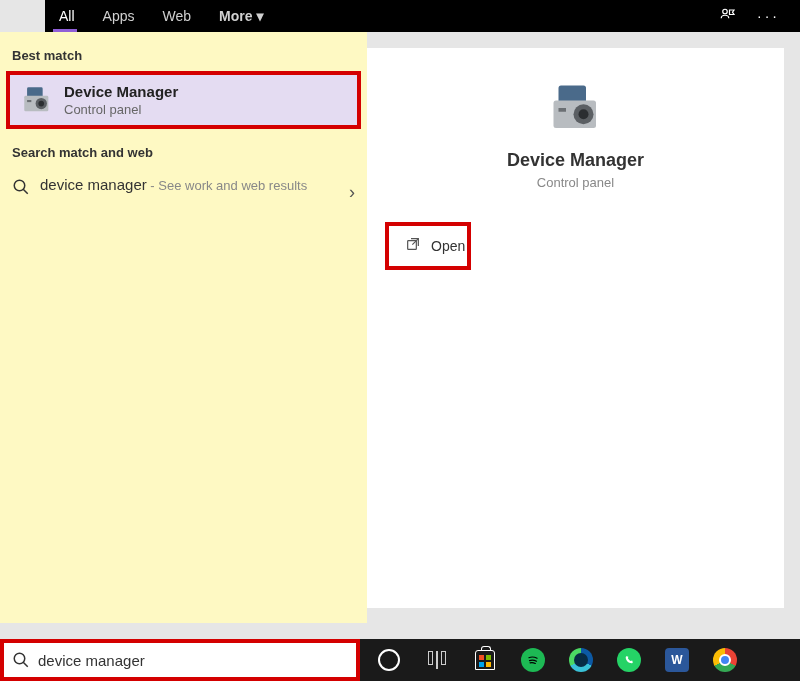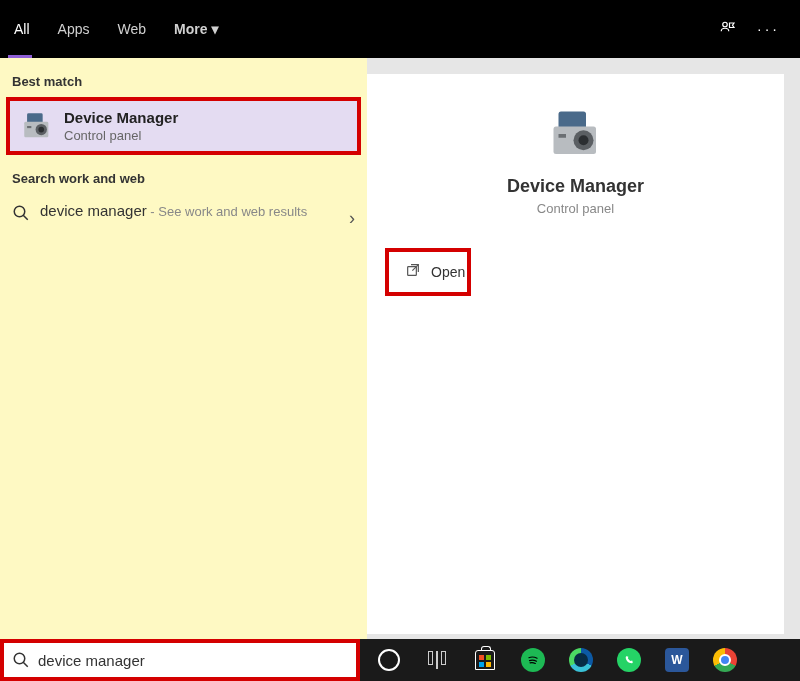--- a/index.html
+++ b/index.html
@@ -1,26 +1,27 @@
 <!DOCTYPE html>
 <html><head>
 <meta charset="utf-8">
 <style>
   * { box-sizing: border-box; margin: 0; padding: 0; font-family: "Segoe UI", Arial, sans-serif; }
   html, body { width: 800px; height: 681px; overflow: hidden; background: #e6e6e6; }
 
   
   .header {
-    height: 58px;
+    height: 32px;
     background: #000;
     display: flex;
     align-items: center;
     color: #fff;
     font-size: 14px;
     position: relative;
+    margin-left: 45px;
   }
   .tab { padding: 0 14px; height: 48px; display:flex; align-items:center; color:#d0d0d0; cursor:pointer; }
   .tab.active { color:#fff; }
   .tab.active::after {
     content:""; position:absolute; bottom:0; height:3px; width:24px; background:#8f5fd7; margin-left:-6px;
   }
   .tab-more { display:flex; align-items:center; gap:4px;font-weight:bold; }
   .hdr-right { margin-left:auto; display:flex; align-items:center; gap:20px; padding-right:20px; }
   .hdr-icon { width:18px; height:18px; color:#fff; }
 
@@ -118,21 +119,21 @@
           <circle cx="30" cy="29" r="4" fill="#2b2e31"></circle>
           <rect x="10" y="24" width="6" height="3" fill="#6b6f73"></rect>
         </svg>
       </div>
       <div class="bm-text">
         <div class="t1">Device Manager</div>
         <div class="t2">Control panel</div>
       </div>
     </div>
 
-    <div class="section-title" style="margin-top:10px;">Search work and web</div>
+    <div class="section-title" style="margin-top:10px;">Search match and web</div>
 
     <div class="web-row">
       <span class="search-glyph">
         <svg width="18" height="18" viewBox="0 0 24 24" fill="none" stroke="#333" stroke-width="2">
             <circle cx="10" cy="10" r="7"></circle>
             <line x1="15" y1="15" x2="21" y2="21"></line>
           </svg>
       </span>
       <div class="txt">
         <div class="line1">

